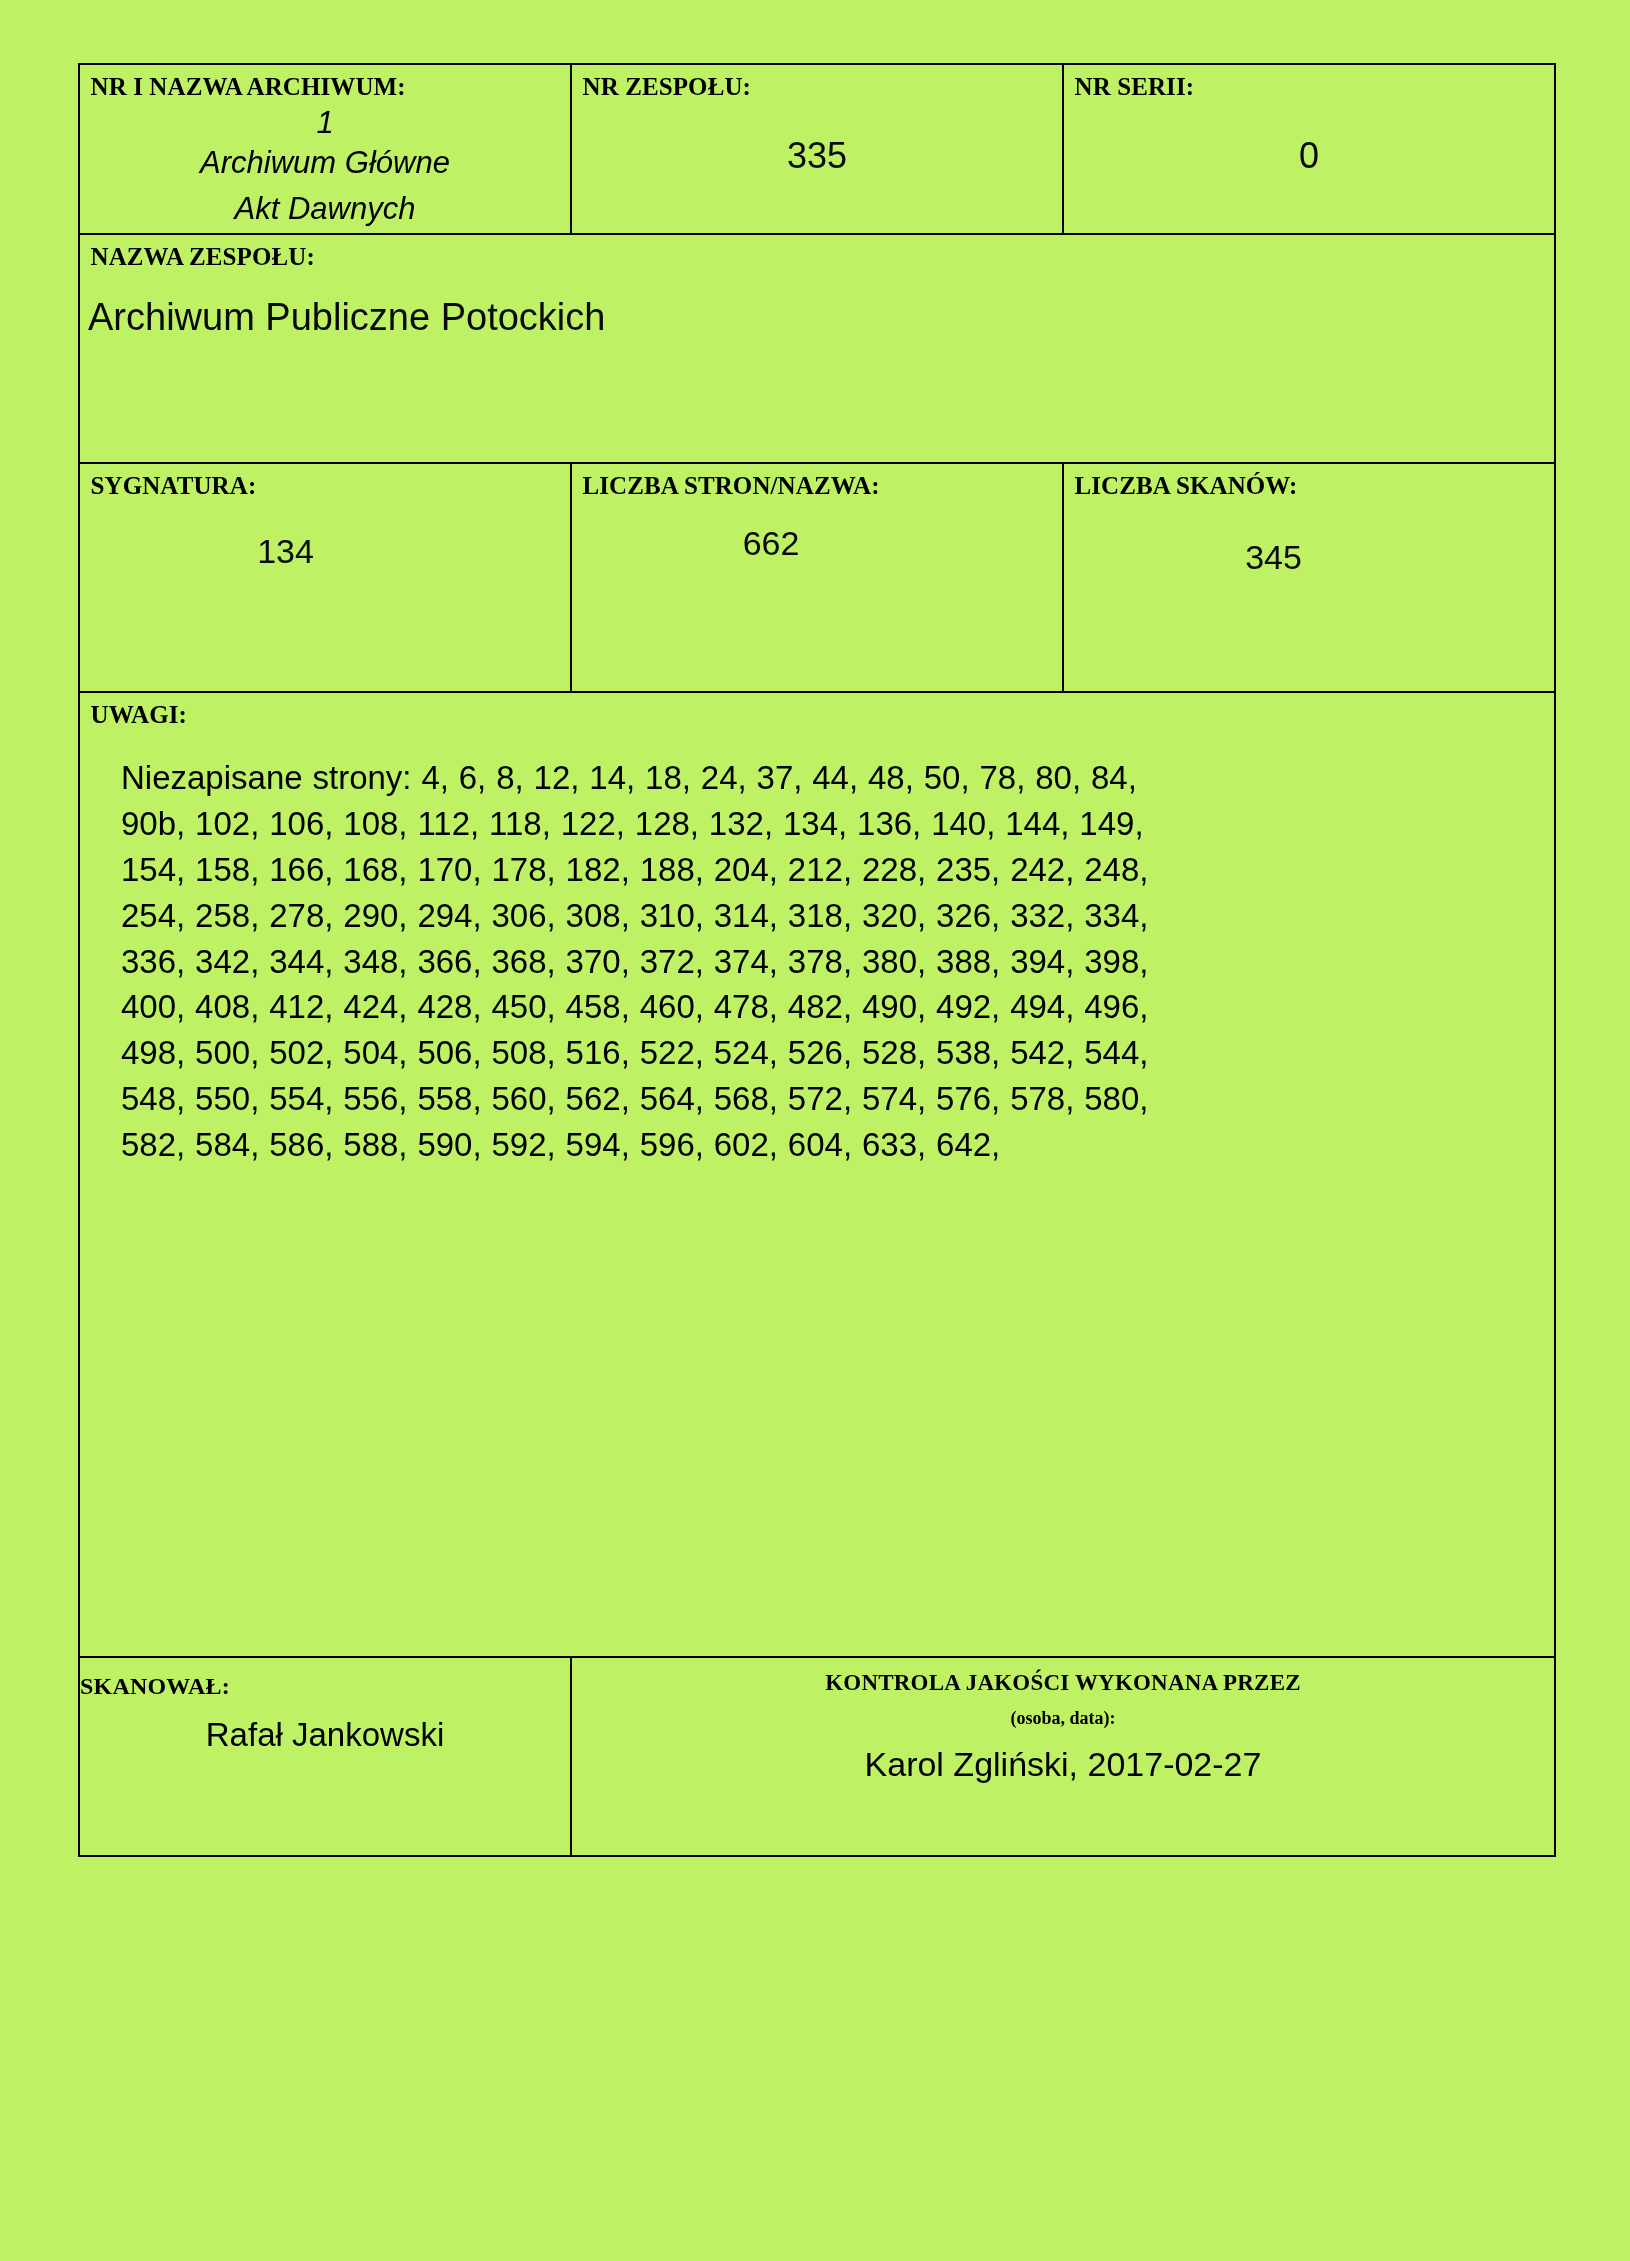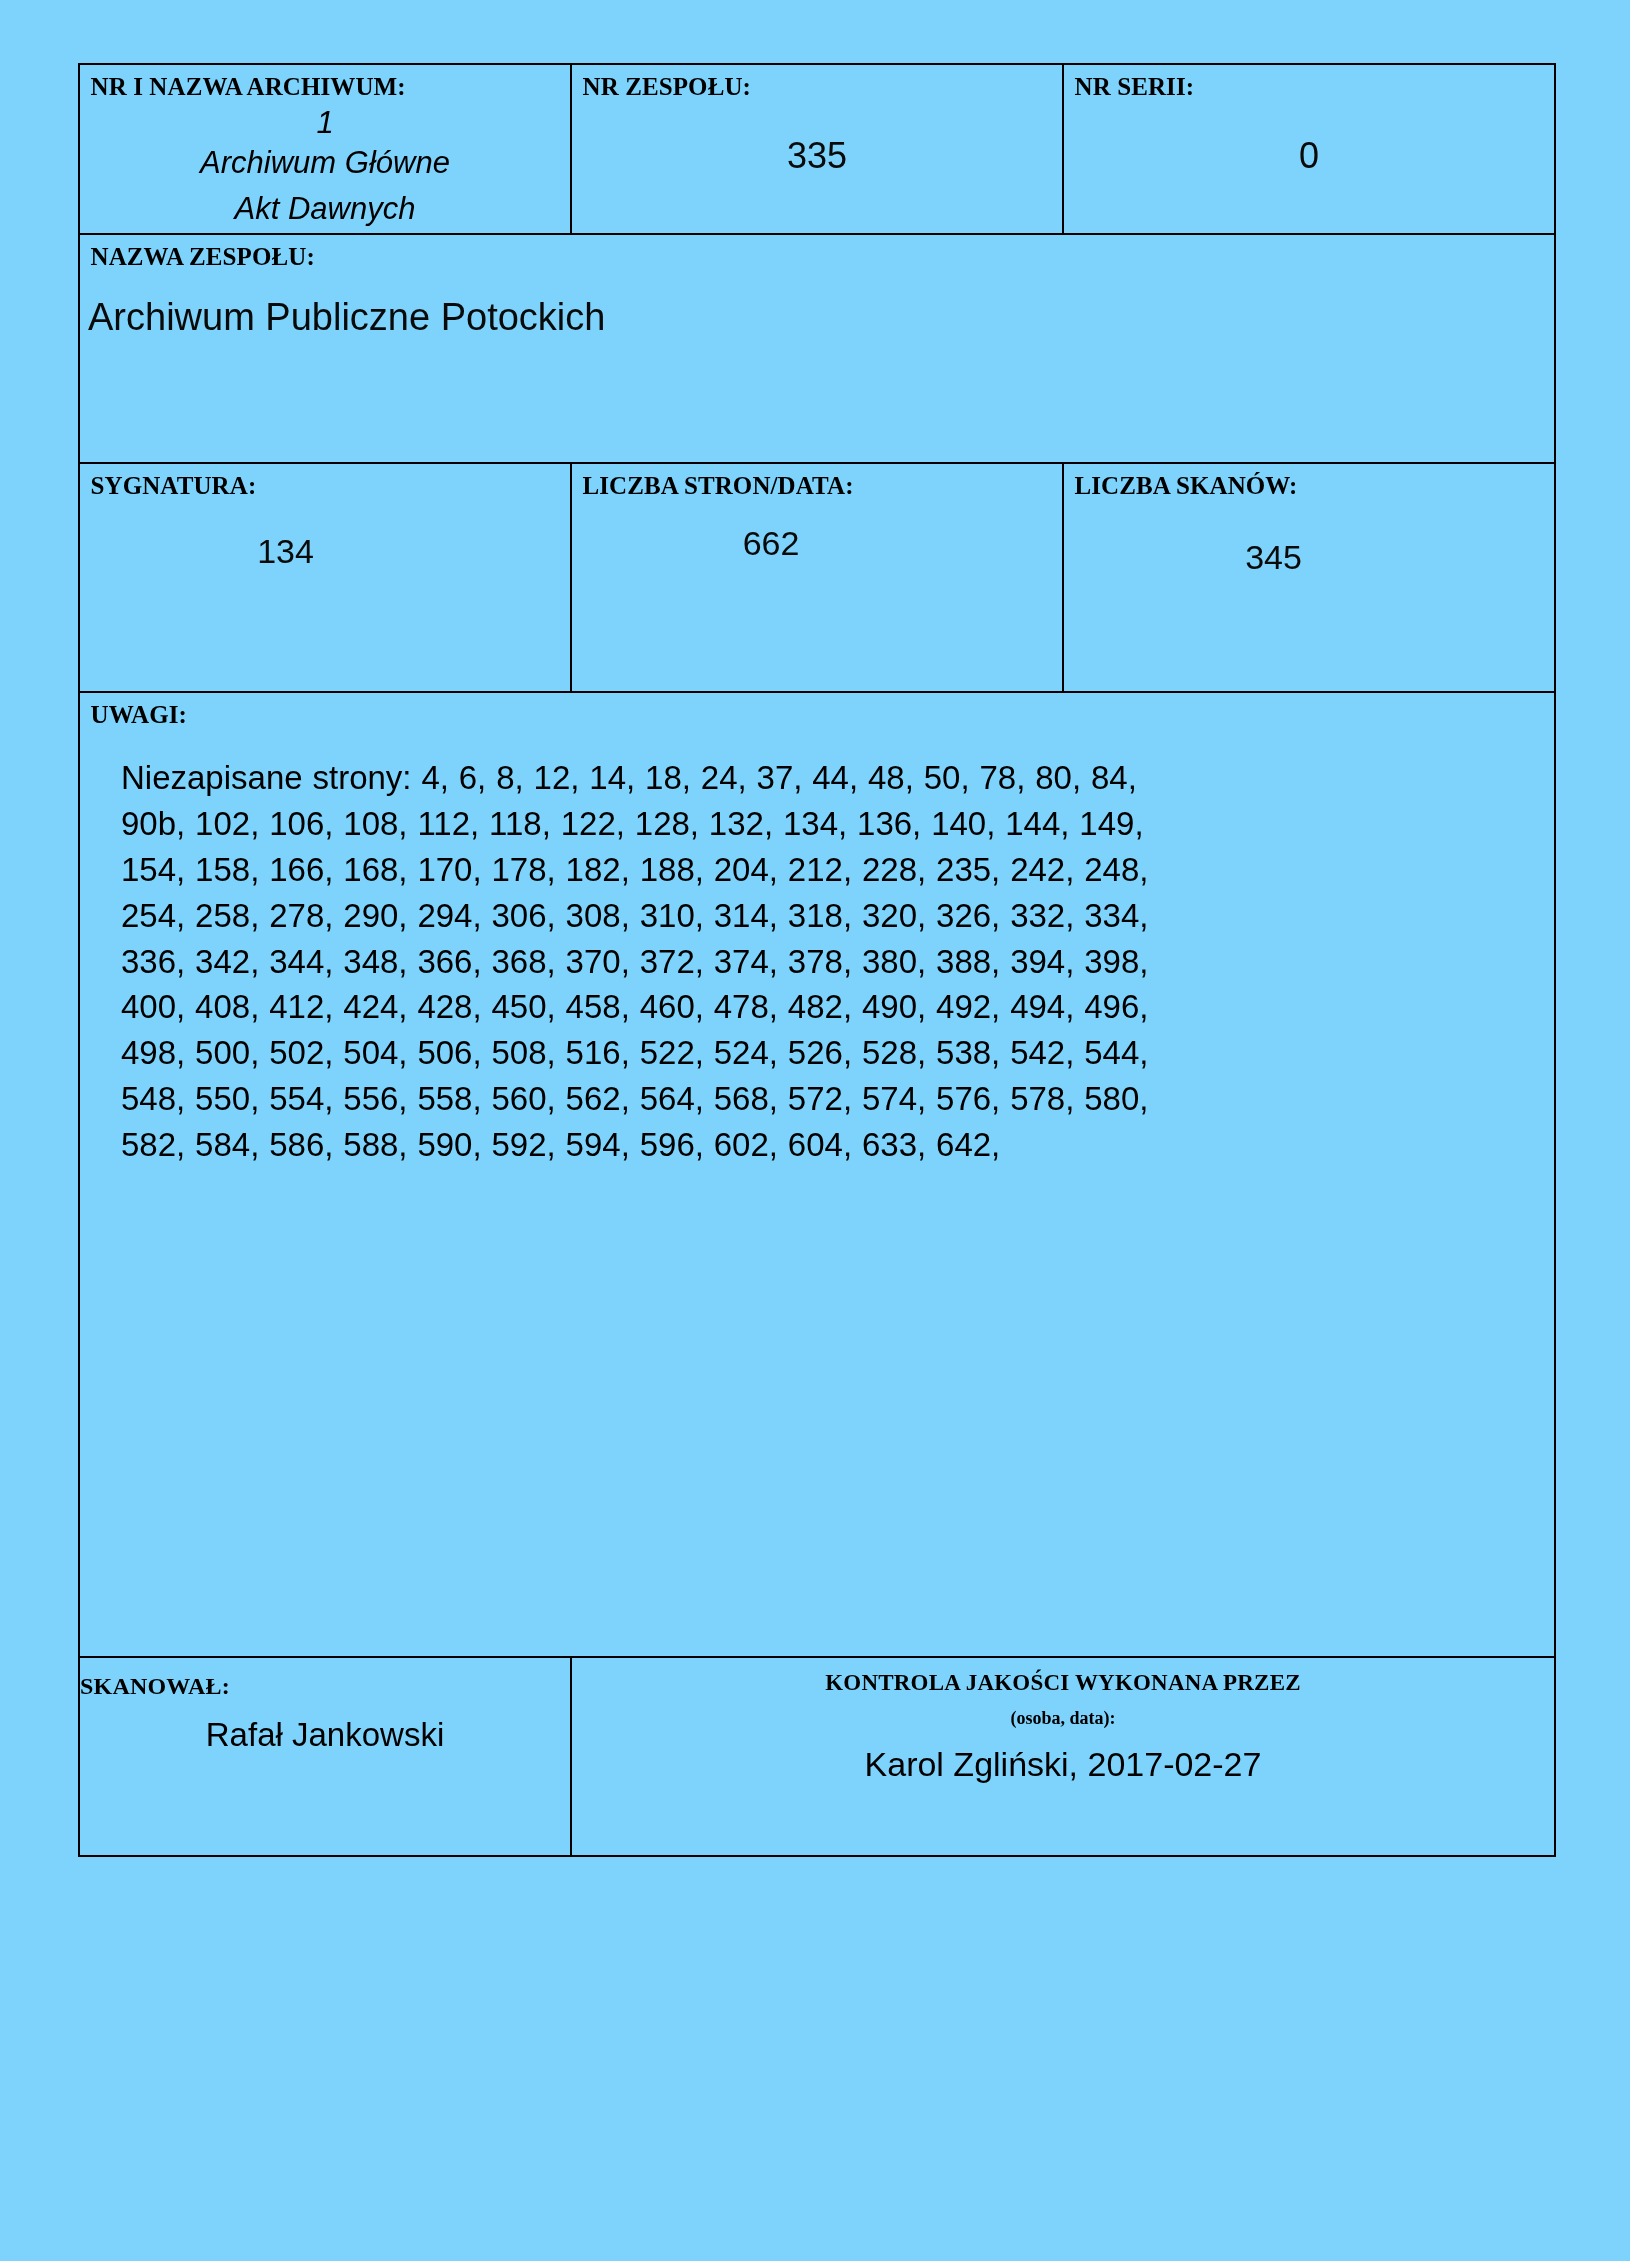--- a/index.html
+++ b/index.html
@@ -12,21 +12,21 @@
     height: 2261px;
     font-family: "Liberation Sans", sans-serif;
     color: #000000;
     -webkit-font-smoothing: antialiased;
   }
 
   .page {
     position: relative;
     width: 1630px;
     height: 2261px;
-    background: #7dd3fc;
+    background: #bef264;
     box-sizing: border-box;
   }
 
   
   .form-table {
     position: absolute;
     left: 78px;
     top: 63px;
     width: 1475px;
     border-collapse: collapse;
@@ -202,21 +202,21 @@
           <div class="value nazwa-value">Archiwum Publiczne Potockich</div>
         </td>
       </tr>
 
       <tr>
         <td class="cell-r3">
           <div class="label">SYGNATURA:</div>
           <div class="value sygnatura-value">134</div>
         </td>
         <td class="cell-r3">
-          <div class="label">LICZBA STRON/DATA:</div>
+          <div class="label">LICZBA STRON/NAZWA:</div>
           <div class="value stron-value">662</div>
         </td>
         <td class="cell-r3">
           <div class="label">LICZBA SKANÓW:</div>
           <div class="value skanow-value">345</div>
         </td>
       </tr>
 
 
       <tr>

